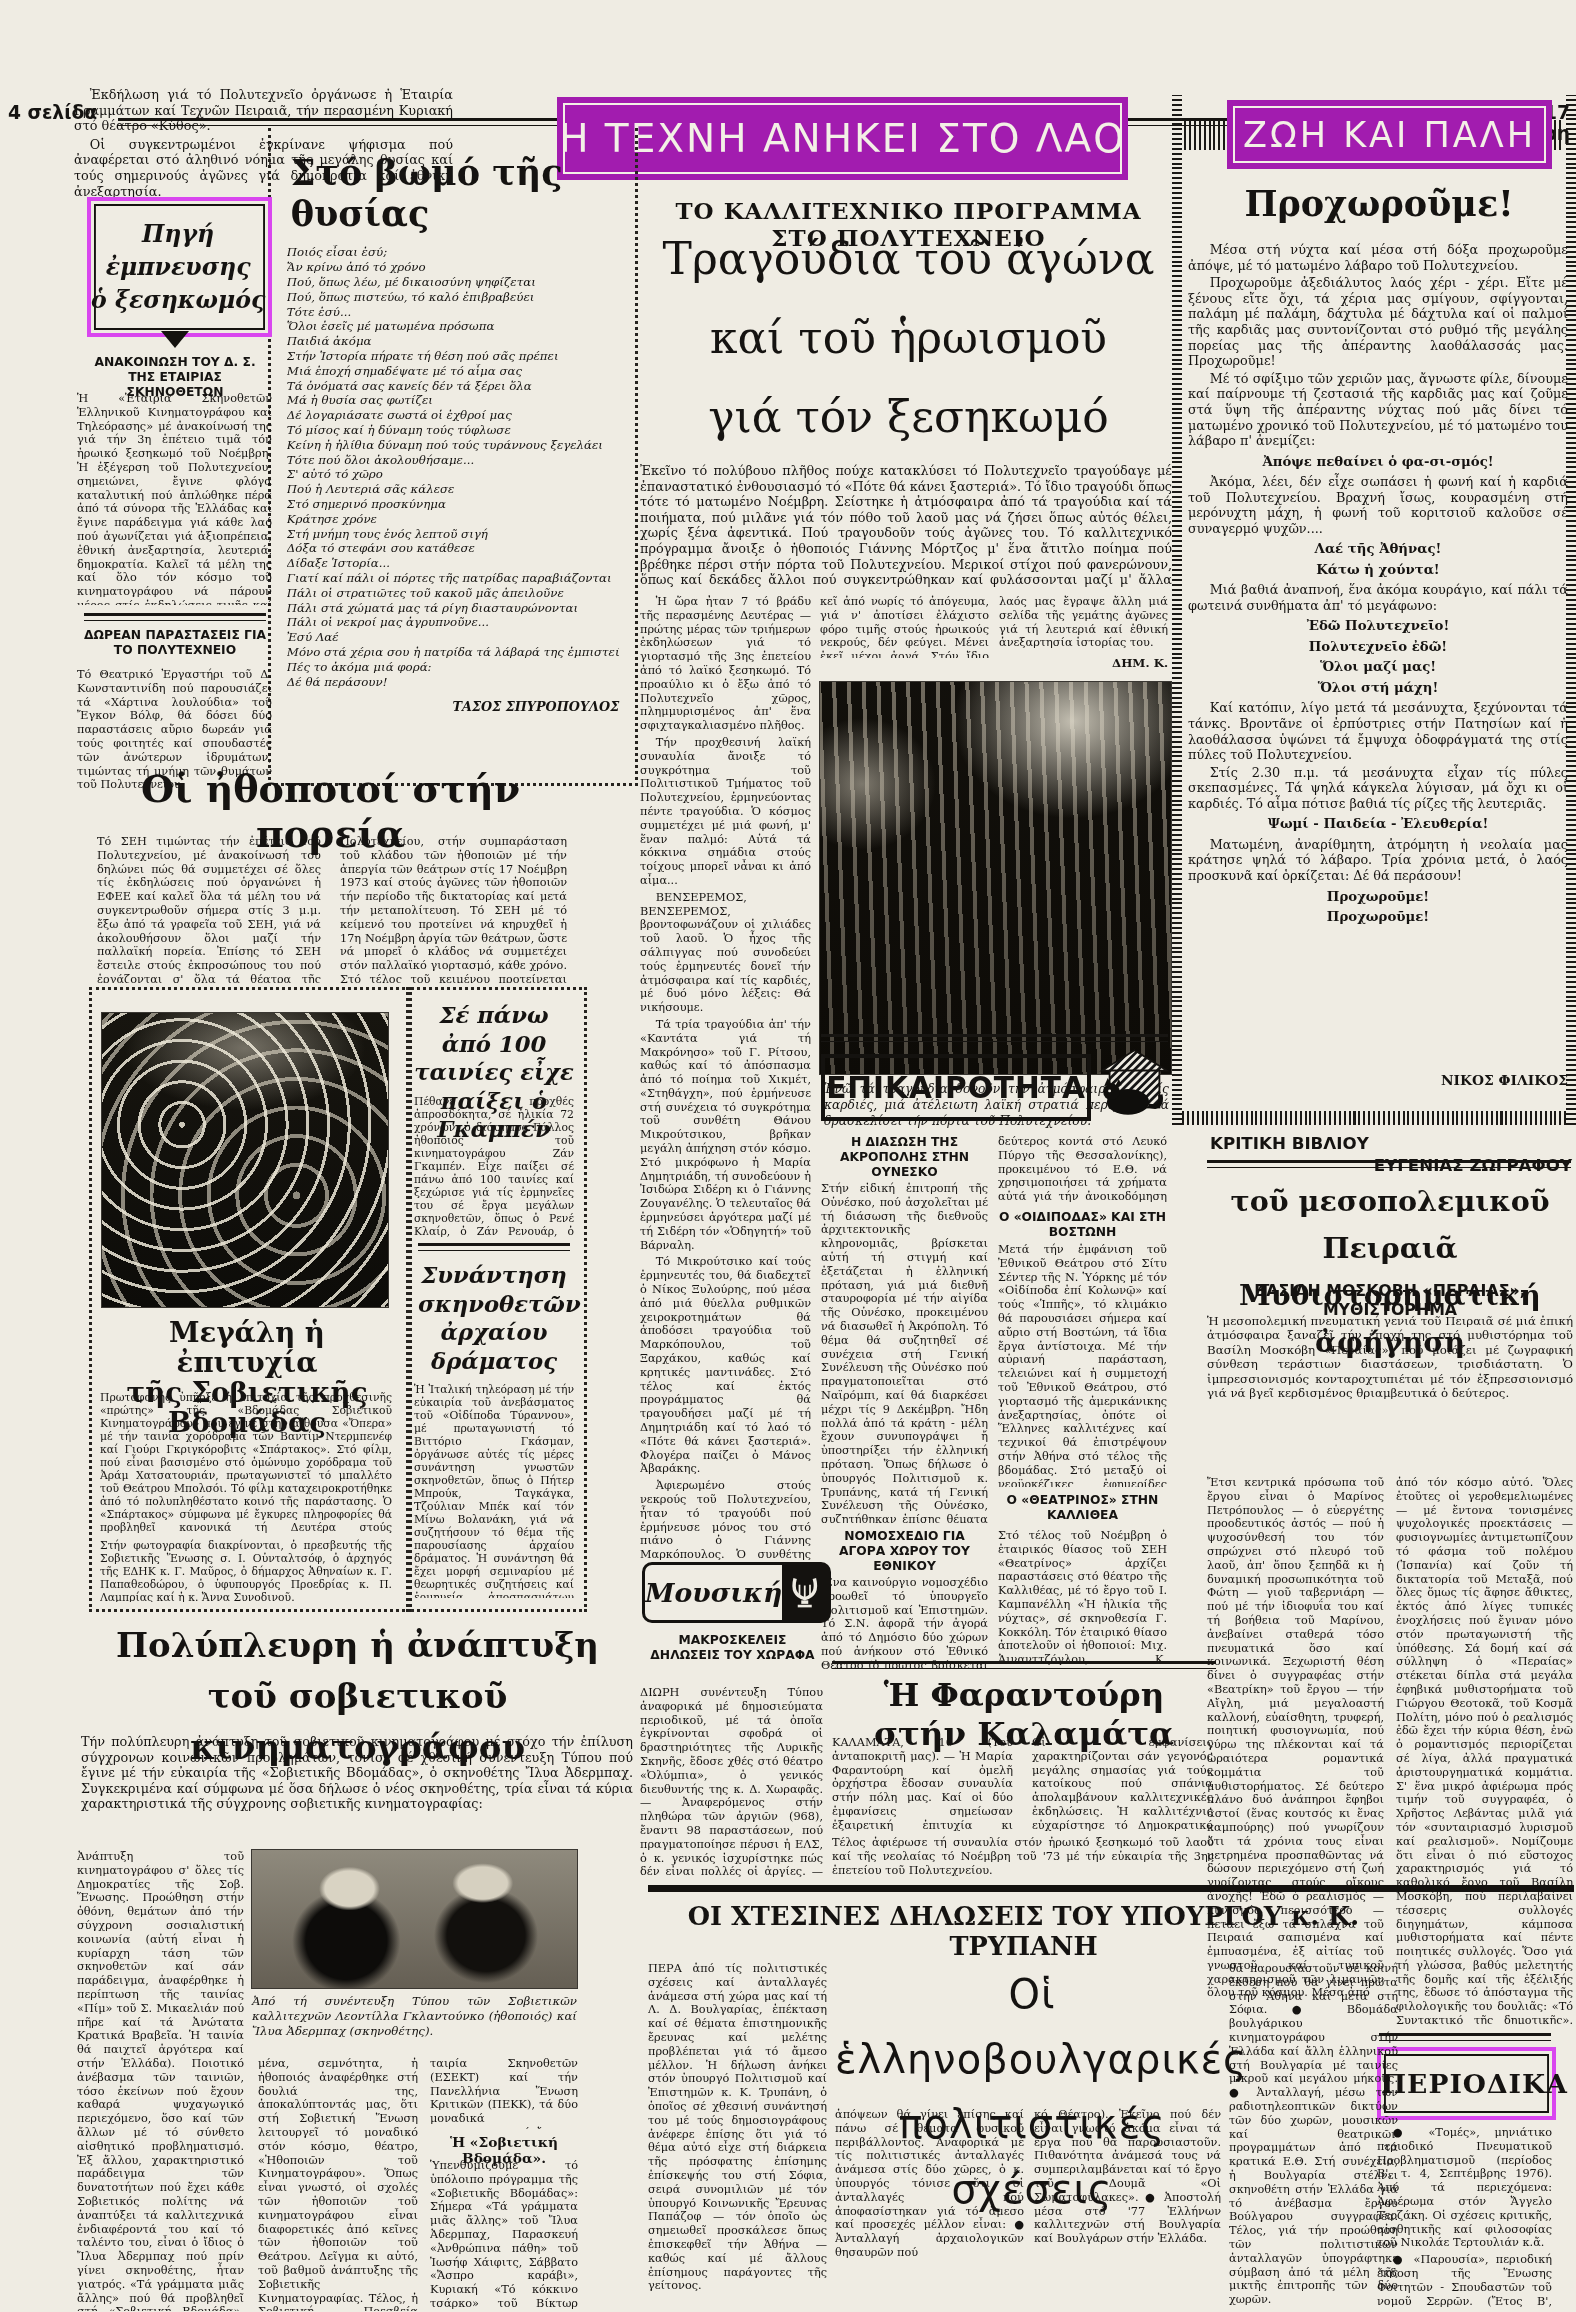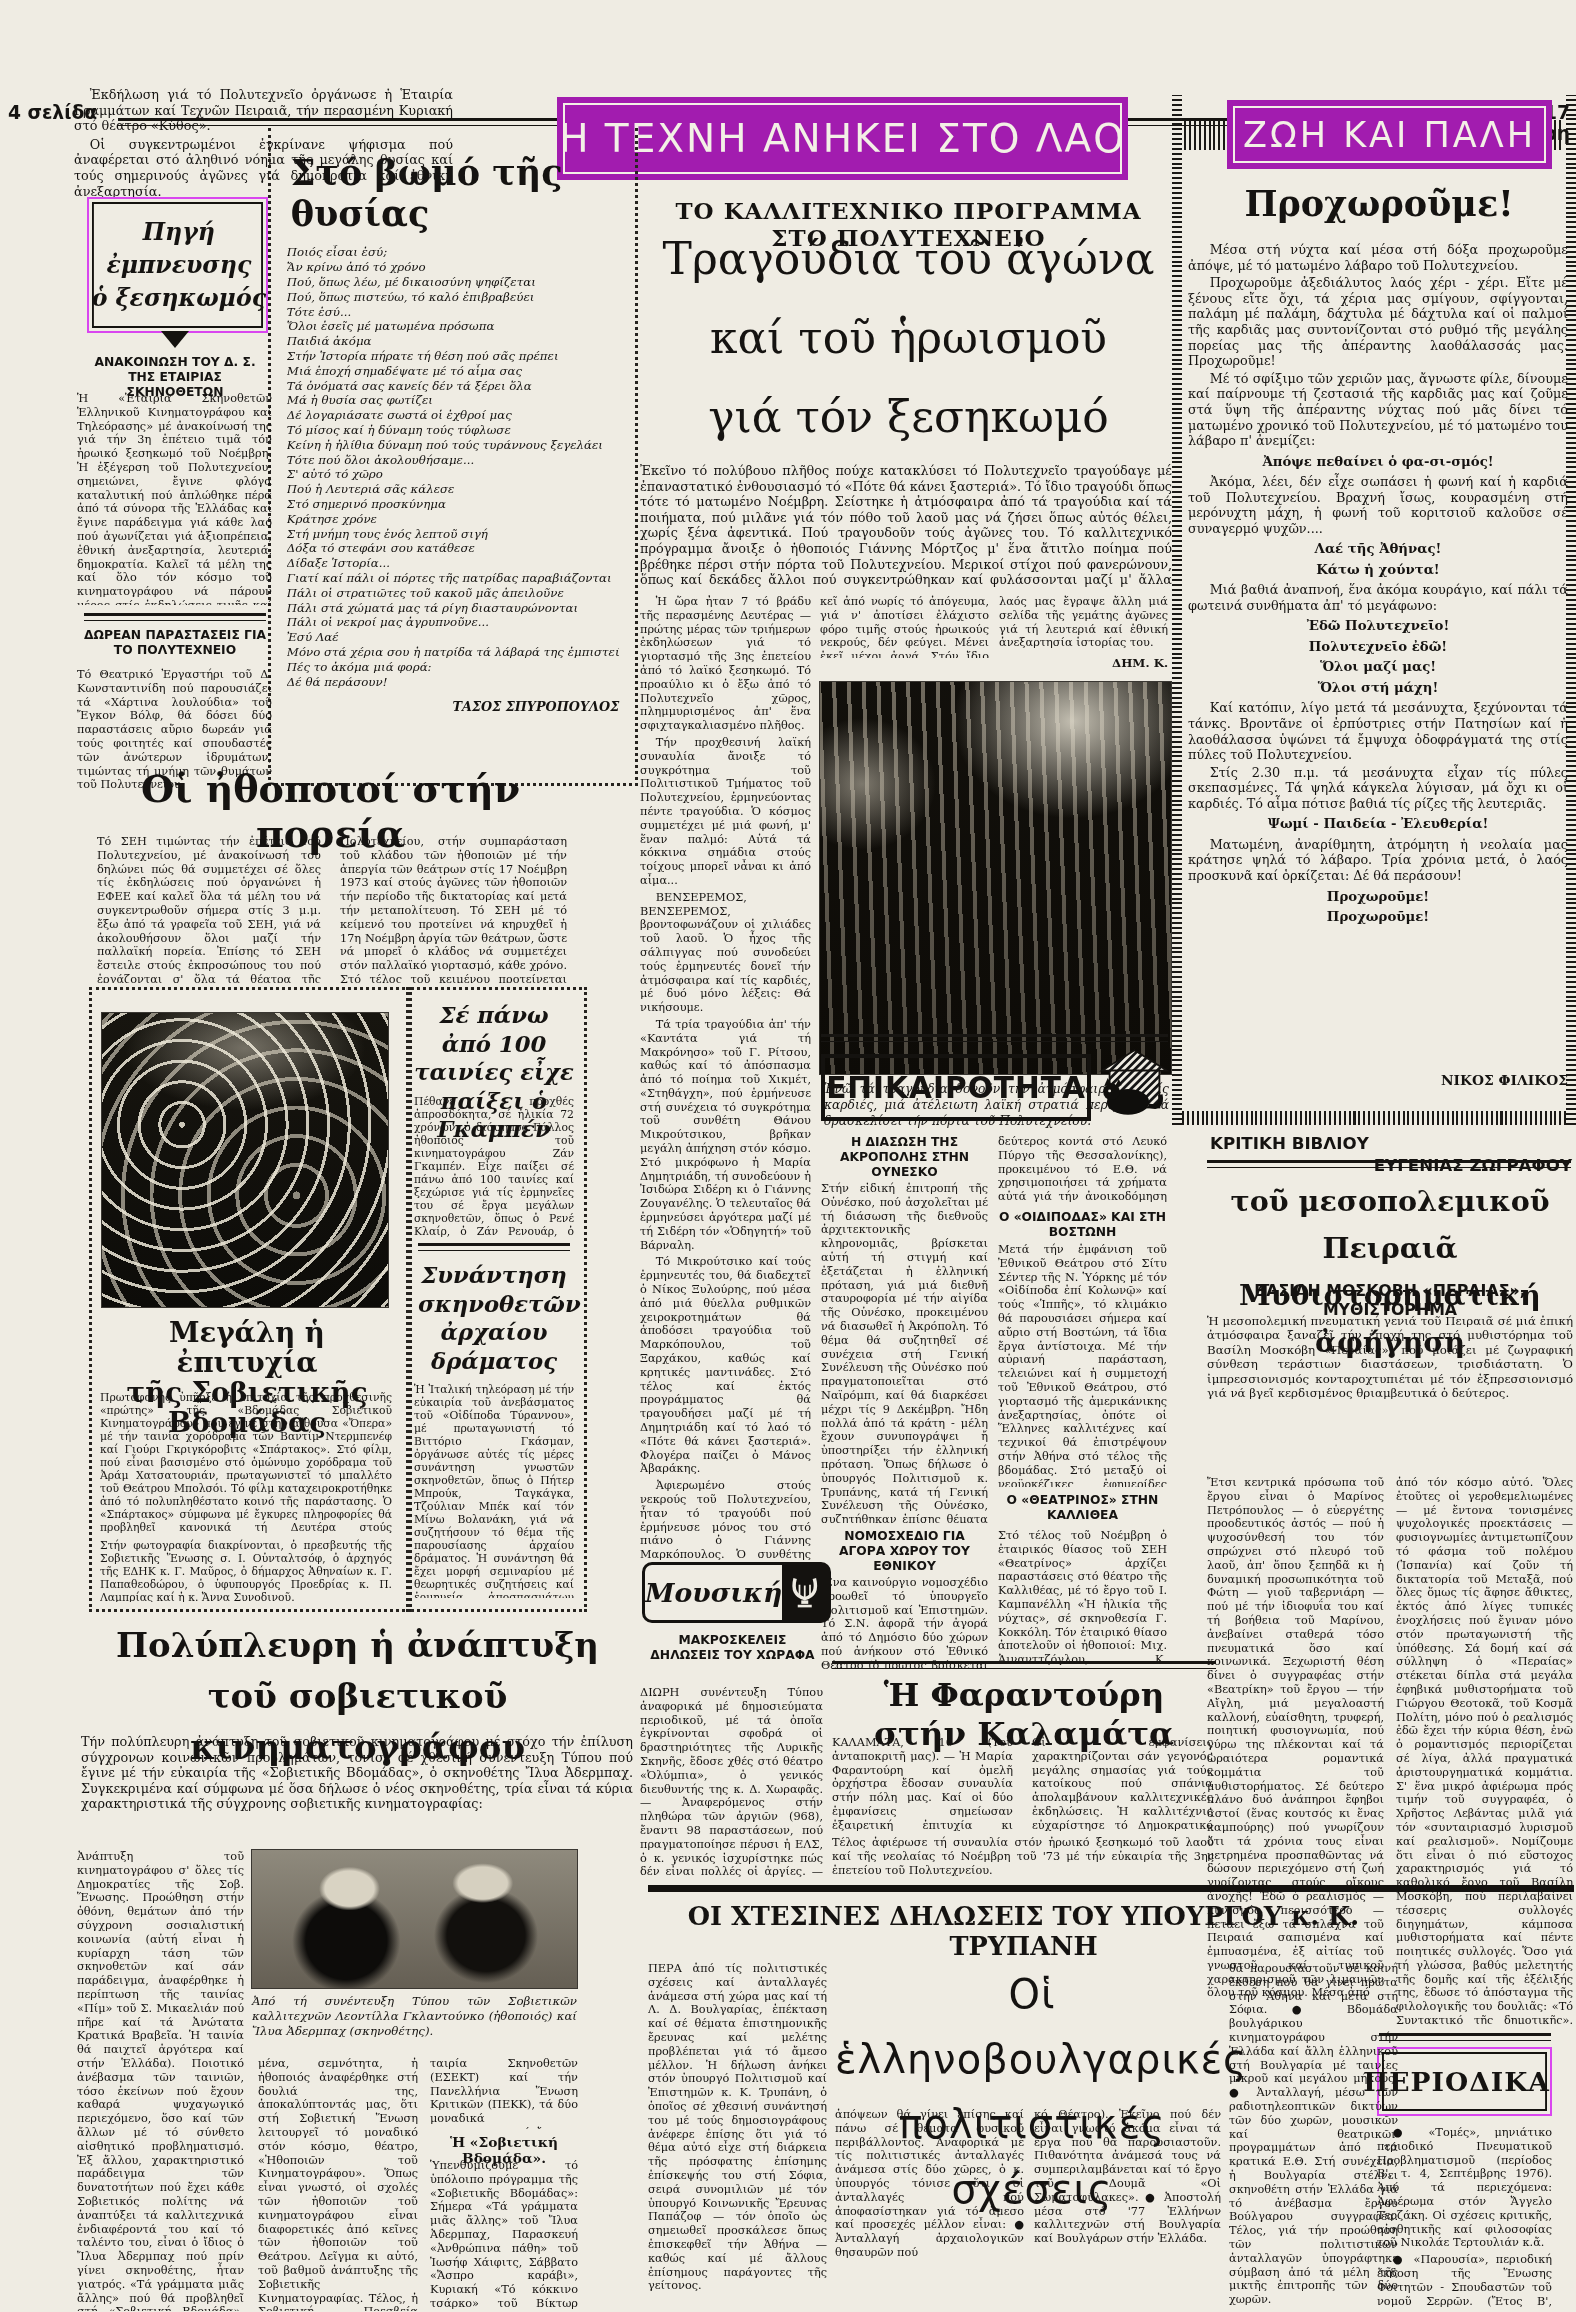--- a/index.html
+++ b/index.html
@@ -23,22 +23,22 @@
   .h-actors{font-size:38px;font-weight:bold;text-align:center;}
   .h-big{font-weight:bold;text-align:center;}
   .pl{font-style:italic;font-size:11.8px;line-height:14.8px;white-space:nowrap;overflow:hidden;}
   .dotbox{border:3px dotted #26231f;}
   .zp{text-indent:21.7px;font-size:12.8px;line-height:15.6px;text-align:justify;margin-bottom:2px;}
   .zc{text-align:center;font-weight:bold;font-size:13.3px;line-height:15.6px;margin:4.9px 0;}
   .secHead{font-weight:bold;font-size:12.3px;line-height:14.8px;text-align:center;font-family:"DejaVu Sans",sans-serif;}
   .photo{box-shadow:0 0 0 1px #3a3732;}
   .capt{font-style:italic;font-size:12.3px;line-height:15.8px;text-align:justify;}
   .scroll{border:3px solid #14120f;border-radius:11.8px;background:#efece3;display:flex;align-items:center;}
-  .pbox{border:2px solid #d946ef;box-shadow:inset 0 0 0 3px #efece3, inset 0 0 0 4.9px #14120f;
-        display:flex;align-items:center;justify-content:flex-end;}
+  .pbox{border:4px solid #d946ef;box-shadow:inset 0 0 0 3px #efece3, inset 0 0 0 4.9px #14120f;
+        display:flex;align-items:center;justify-content:flex-start;}
   .ribbon-v{background:repeating-linear-gradient(0deg,#1b1916 0 2px,transparent 2px 4.9px);}
   .ribbon-h{background:repeating-linear-gradient(90deg,#1b1916 0 2px,transparent 2px 4.9px);}
   .tri{width:0;height:0;border-left:14.8px solid transparent;border-right:14.8px solid transparent;border-top:17.7px solid #14120f;}
   #gate-photo{background-image:
      radial-gradient(ellipse 55% 40% at 72% 10%, rgba(226,221,206,.85), transparent 62%),
      radial-gradient(ellipse 35% 28% at 12% 26%, rgba(214,207,190,.55), transparent 60%),
      repeating-linear-gradient(88deg, rgba(12,10,6,.92) 0 10.8px, rgba(150,142,126,.38) 10.8px 14.8px),
      linear-gradient(180deg,#59544a,#1b1813);}
   #crowd-photo{background-image:
      repeating-radial-gradient(circle at 28% 38%, rgba(236,231,215,.85) 0 3px, transparent 3px 20.7px),

